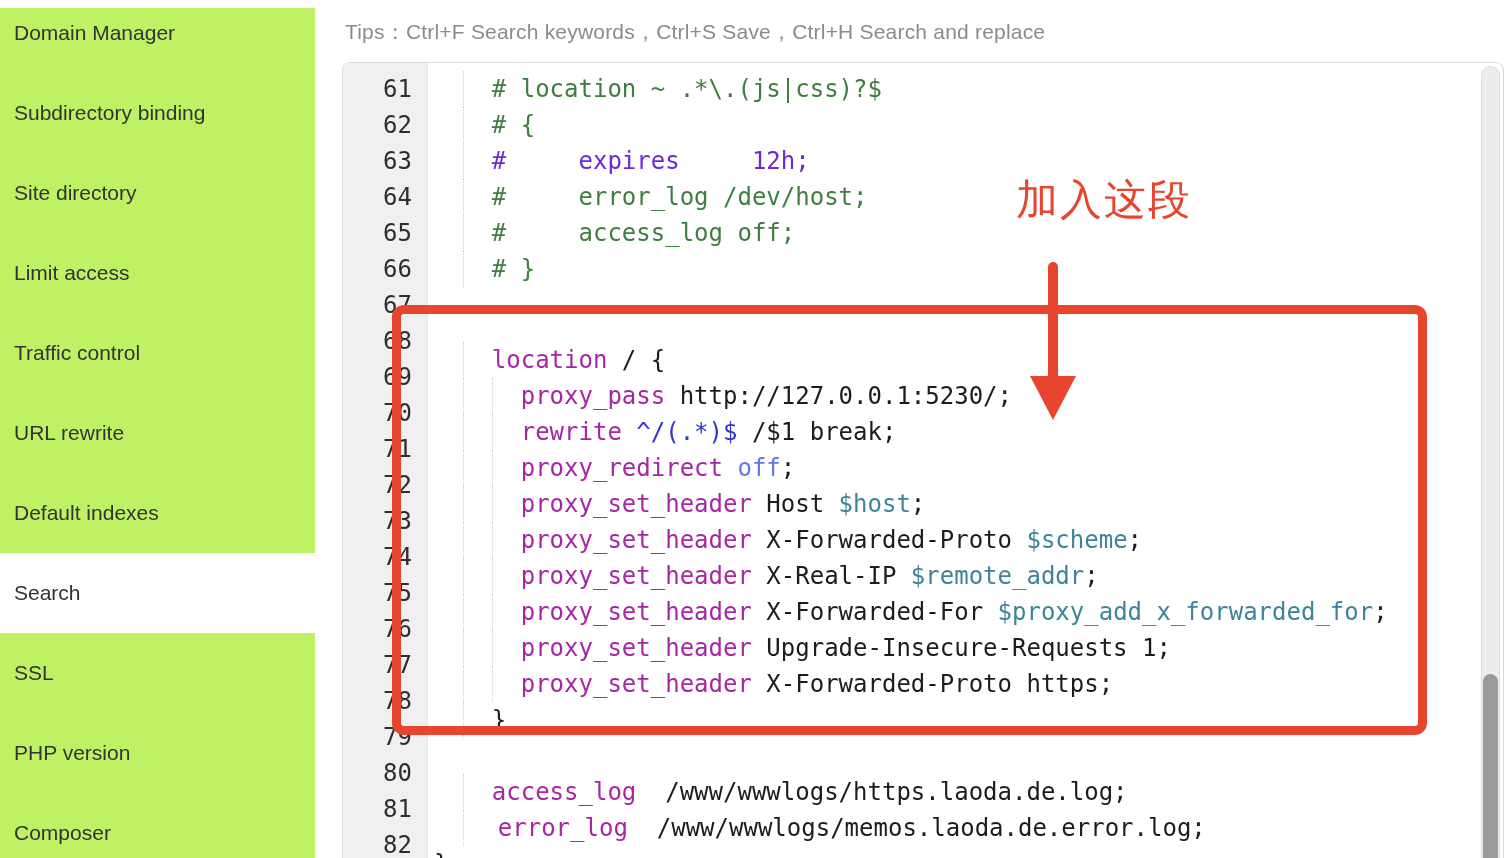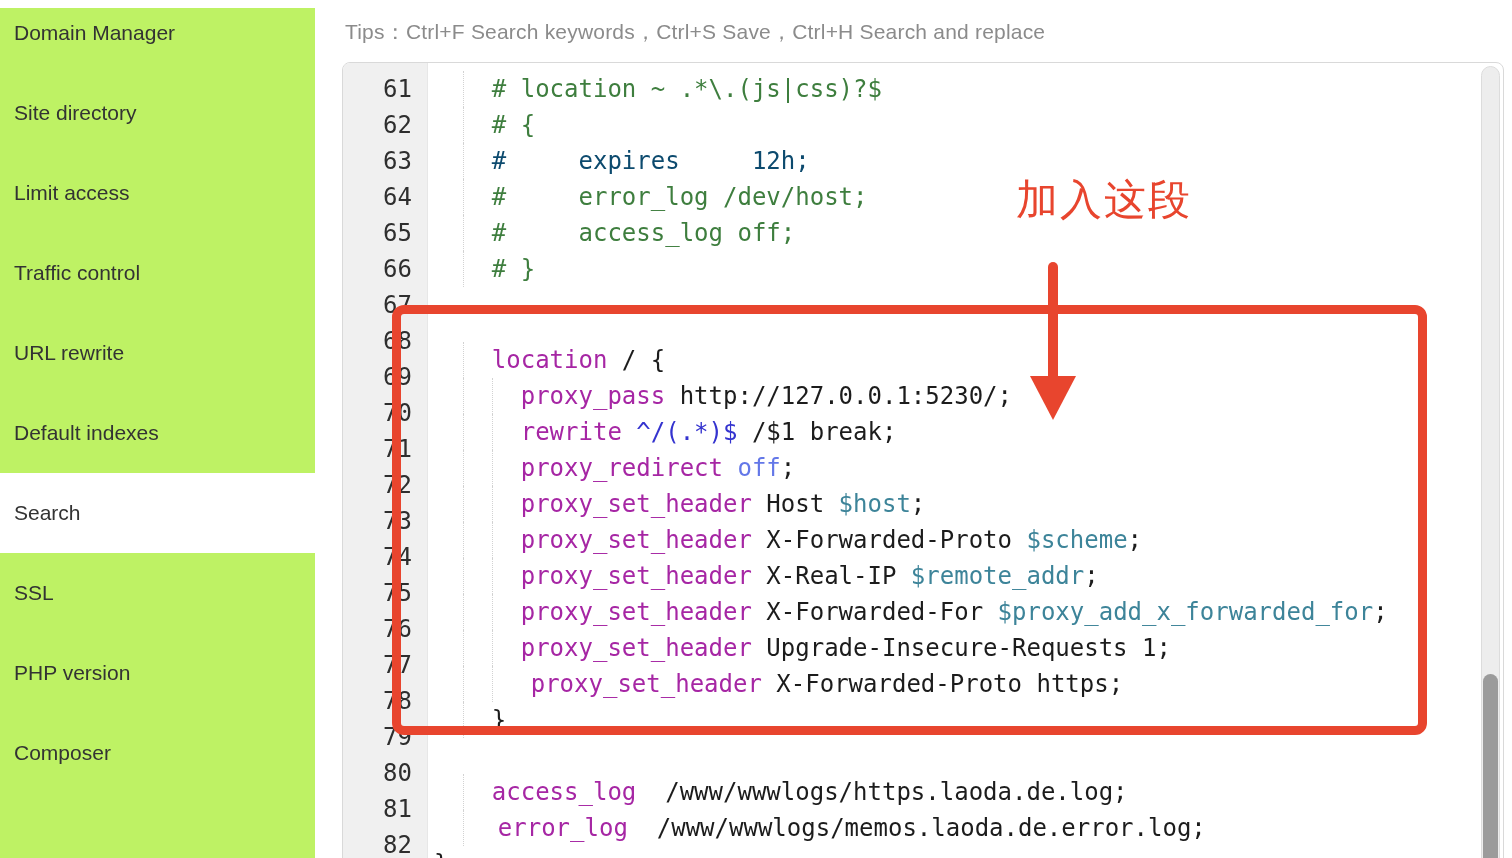--- a/index.html
+++ b/index.html
@@ -47,20 +47,21 @@
                white-space:nowrap; }
   .anno-arrow { position:absolute; left:1020px; top:256px; z-index:6;
                 color:var(--anno,#e8452e); }
 </style>
 </head>
 <body style="--anno: #e8452e;">
 
 <aside class="sidebar">
   <div class="sidebar-list" id="sidebar-list">
       <div class="side-item">Domain Manager</div>
+      <div class="side-item">Subdirectory binding</div>
       <div class="side-item">Site directory</div>
       <div class="side-item">Limit access</div>
       <div class="side-item">Traffic control</div>
       <div class="side-item">URL rewrite</div>
       <div class="side-item">Default indexes</div>
       <div class="side-item active">Search</div>
       <div class="side-item">SSL</div>
       <div class="side-item">PHP version</div>
       <div class="side-item">Composer</div>
     </div>
@@ -89,35 +90,35 @@
       <div class="ln">77</div>
       <div class="ln">78</div>
       <div class="ln">79</div>
       <div class="ln">80</div>
       <div class="ln">81</div>
       <div class="ln">82</div>
     </div>
   <div class="code" id="code">
       <div class="code-line" style="padding-left: 6px;"><span class="guide" style="left: 34.9px;"></span><span style="color: rgb(62, 126, 62); margin-top: 36px;">    # location ~ .*\.(js|css)?$</span></div>
       <div class="code-line" style="padding-left: 6px;"><span class="guide" style="left: 34.9px;"></span><span style="color: rgb(62, 126, 62);">    # {</span></div>
-      <div class="code-line" style="padding-left: 6px;"><span class="guide" style="left: 34.9px;"></span><span style="color: #0c4a6e;">    #     expires     12h;</span></div>
+      <div class="code-line" style="padding-left: 6px;"><span class="guide" style="left: 34.9px;"></span><span style="color: #6d28d9;">    #     expires     12h;</span></div>
       <div class="code-line" style="padding-left: 6px;"><span class="guide" style="left: 34.9px;"></span><span style="color: rgb(62, 126, 62);">    #     error_log /dev/host;</span></div>
       <div class="code-line" style="padding-left: 6px;"><span class="guide" style="left: 34.9px;"></span><span style="color: rgb(62, 126, 62);">    #     access_log off;</span></div>
       <div class="code-line" style="padding-left: 6px;"><span class="guide" style="left: 34.9px;"></span><span style="color: rgb(62, 126, 62);">    # }</span></div>
       <div class="code-line" style="padding-left: 6px;"></div>
       <div class="code-line" style="padding-left: 6px; margin-top: 19px;"><span class="guide" style="left: 34.9px;"></span><span style="color: rgb(28, 28, 28);">    </span><span style="color: rgb(166, 38, 164);">location</span><span style="color: rgb(28, 28, 28);"> / {</span></div>
       <div class="code-line" style="padding-left: 6px;"><span class="guide" style="left: 34.9px;"></span><span class="guide" style="left: 63.8px;"></span><span style="color: rgb(28, 28, 28);">      </span><span style="color: rgb(166, 38, 164);">proxy_pass</span><span style="color: rgb(28, 28, 28);"> http://127.0.0.1:5230/;</span></div>
       <div class="code-line" style="padding-left: 6px;"><span class="guide" style="left: 34.9px;"></span><span class="guide" style="left: 63.8px;"></span><span style="color: rgb(28, 28, 28);">      </span><span style="color: rgb(166, 38, 164);">rewrite</span><span style="color: rgb(28, 28, 28);"> </span><span style="color: rgb(52, 51, 207);">^/(.*)$</span><span style="color: rgb(28, 28, 28);"> /$1 break;</span></div>
       <div class="code-line" style="padding-left: 6px;"><span class="guide" style="left: 34.9px;"></span><span class="guide" style="left: 63.8px;"></span><span style="color: rgb(28, 28, 28);">      </span><span style="color: rgb(166, 38, 164);">proxy_redirect</span><span style="color: rgb(28, 28, 28);"> </span><span style="color: rgb(99, 119, 232);">off</span><span style="color: rgb(28, 28, 28);">;</span></div>
       <div class="code-line" style="padding-left: 6px;"><span class="guide" style="left: 34.9px;"></span><span class="guide" style="left: 63.8px;"></span><span style="color: rgb(28, 28, 28);">      </span><span style="color: rgb(166, 38, 164);">proxy_set_header</span><span style="color: rgb(28, 28, 28);"> Host </span><span style="color: rgb(61, 132, 153);">$host</span><span style="color: rgb(28, 28, 28);">;</span></div>
       <div class="code-line" style="padding-left: 6px;"><span class="guide" style="left: 34.9px;"></span><span class="guide" style="left: 63.8px;"></span><span style="color: rgb(28, 28, 28);">      </span><span style="color: rgb(166, 38, 164);">proxy_set_header</span><span style="color: rgb(28, 28, 28);"> X-Forwarded-Proto </span><span style="color: rgb(61, 132, 153);">$scheme</span><span style="color: rgb(28, 28, 28);">;</span></div>
       <div class="code-line" style="padding-left: 6px;"><span class="guide" style="left: 34.9px;"></span><span class="guide" style="left: 63.8px;"></span><span style="color: rgb(28, 28, 28);">      </span><span style="color: rgb(166, 38, 164);">proxy_set_header</span><span style="color: rgb(28, 28, 28);"> X-Real-IP </span><span style="color: rgb(61, 132, 153);">$remote_addr</span><span style="color: rgb(28, 28, 28);">;</span></div>
       <div class="code-line" style="padding-left: 6px;"><span class="guide" style="left: 34.9px;"></span><span class="guide" style="left: 63.8px;"></span><span style="color: rgb(28, 28, 28);">      </span><span style="color: rgb(166, 38, 164);">proxy_set_header</span><span style="color: rgb(28, 28, 28);"> X-Forwarded-For </span><span style="color: rgb(61, 132, 153);">$proxy_add_x_forwarded_for</span><span style="color: rgb(28, 28, 28);">;</span></div>
       <div class="code-line" style="padding-left: 6px;"><span class="guide" style="left: 34.9px;"></span><span class="guide" style="left: 63.8px;"></span><span style="color: rgb(28, 28, 28);">      </span><span style="color: rgb(166, 38, 164);">proxy_set_header</span><span style="color: rgb(28, 28, 28);"> Upgrade-Insecure-Requests 1;</span></div>
-      <div class="code-line" style="padding-left: 16px;"><span class="guide" style="left: 34.9px;"></span><span class="guide" style="left: 63.8px;"></span><span style="color: rgb(28, 28, 28);">      </span><span style="color: rgb(166, 38, 164);">proxy_set_header</span><span style="color: rgb(28, 28, 28);"> X-Forwarded-Proto https;</span></div>
+      <div class="code-line" style="padding-left: 6px;"><span class="guide" style="left: 34.9px;"></span><span class="guide" style="left: 63.8px;"></span><span style="color: rgb(28, 28, 28);">      </span><span style="color: rgb(166, 38, 164);">proxy_set_header</span><span style="color: rgb(28, 28, 28);"> X-Forwarded-Proto https;</span></div>
       <div class="code-line" style="padding-left: 6px;"><span class="guide" style="left: 34.9px;"></span><span style="color: rgb(28, 28, 28);">    }</span></div>
       <div class="code-line" style="padding-left: 6px;"></div>
       <div class="code-line" style="padding-left: 6px;"><span class="guide" style="left: 34.9px;"></span><span style="color: rgb(28, 28, 28);">    </span><span style="color: rgb(166, 38, 164);">access_log</span><span style="color: rgb(28, 28, 28);">  /www/wwwlogs/https.laoda.de.log;</span></div>
       <div class="code-line" style="padding-left: 12px;"><span class="guide" style="left: 34.9px;"></span><span style="color: rgb(28, 28, 28);">    </span><span style="color: rgb(166, 38, 164);">error_log</span><span style="color: rgb(28, 28, 28);">  /www/wwwlogs/memos.laoda.de.error.log;</span></div>
       <div class="code-line" style="padding-left: 6px;"><span style="color: rgb(28, 28, 28);">}</span></div>
     </div>
   <div class="scroll-track">
     <div class="scroll-thumb"></div>
   </div>
 </div>

